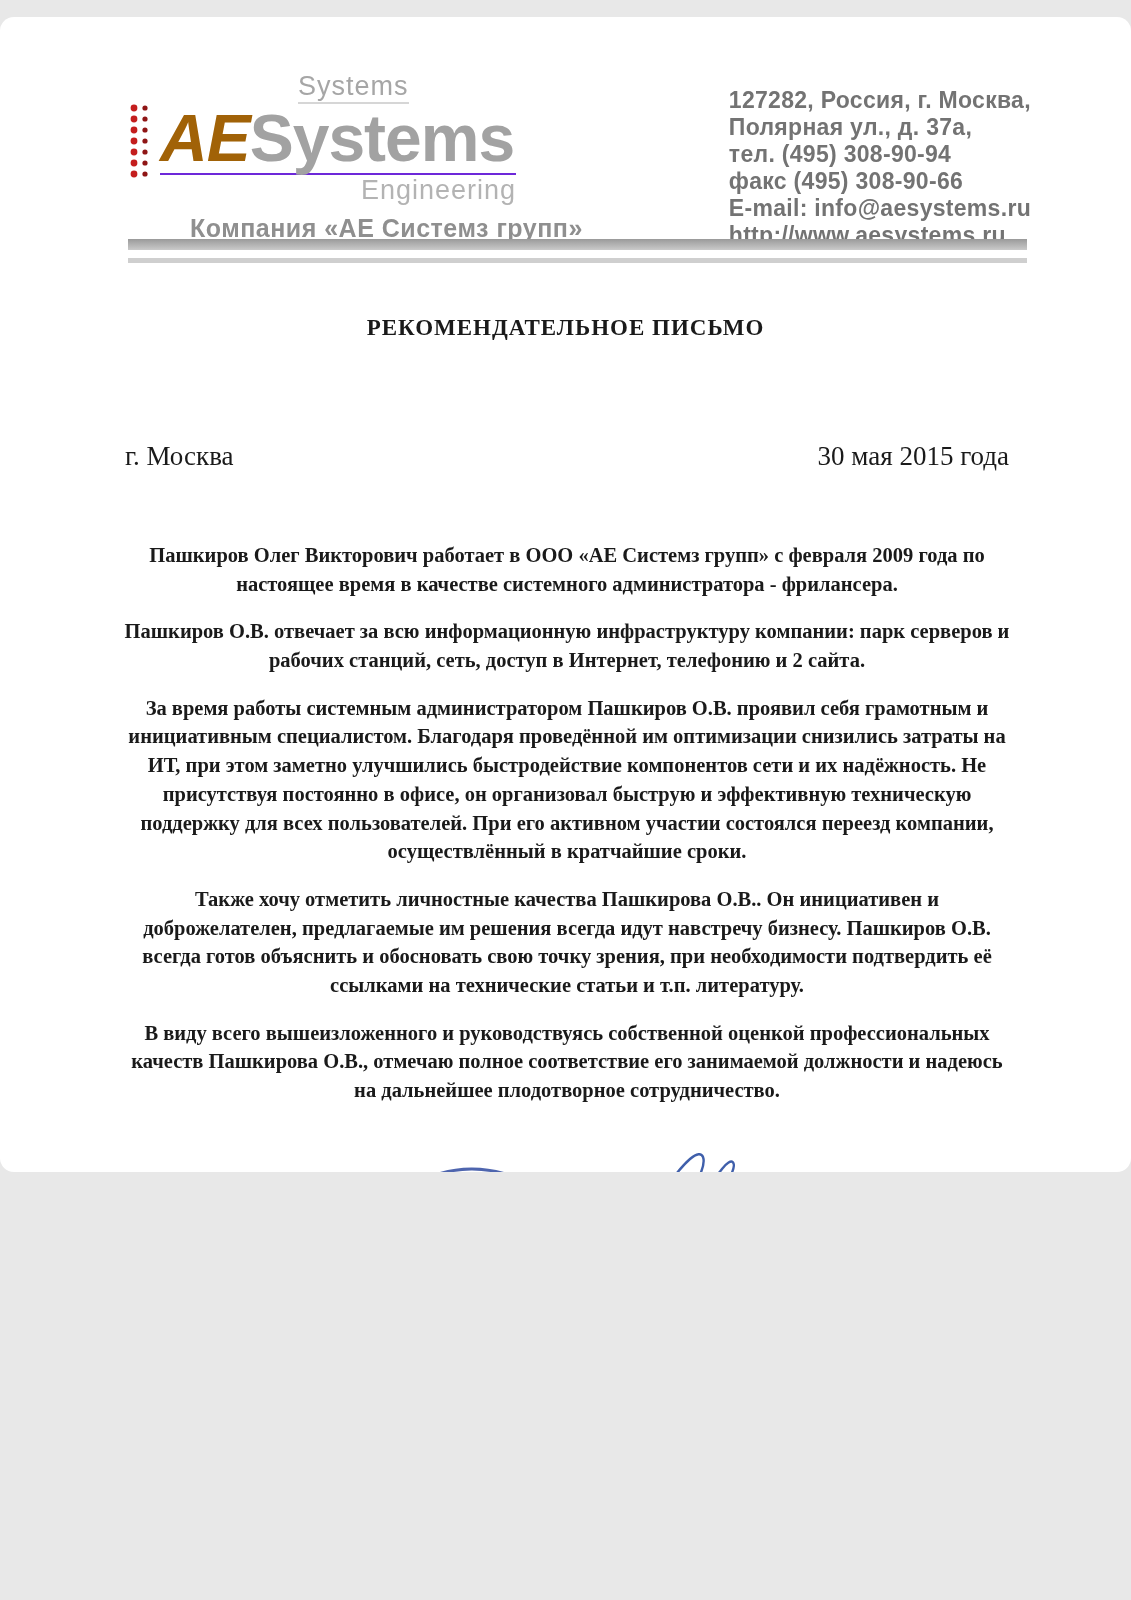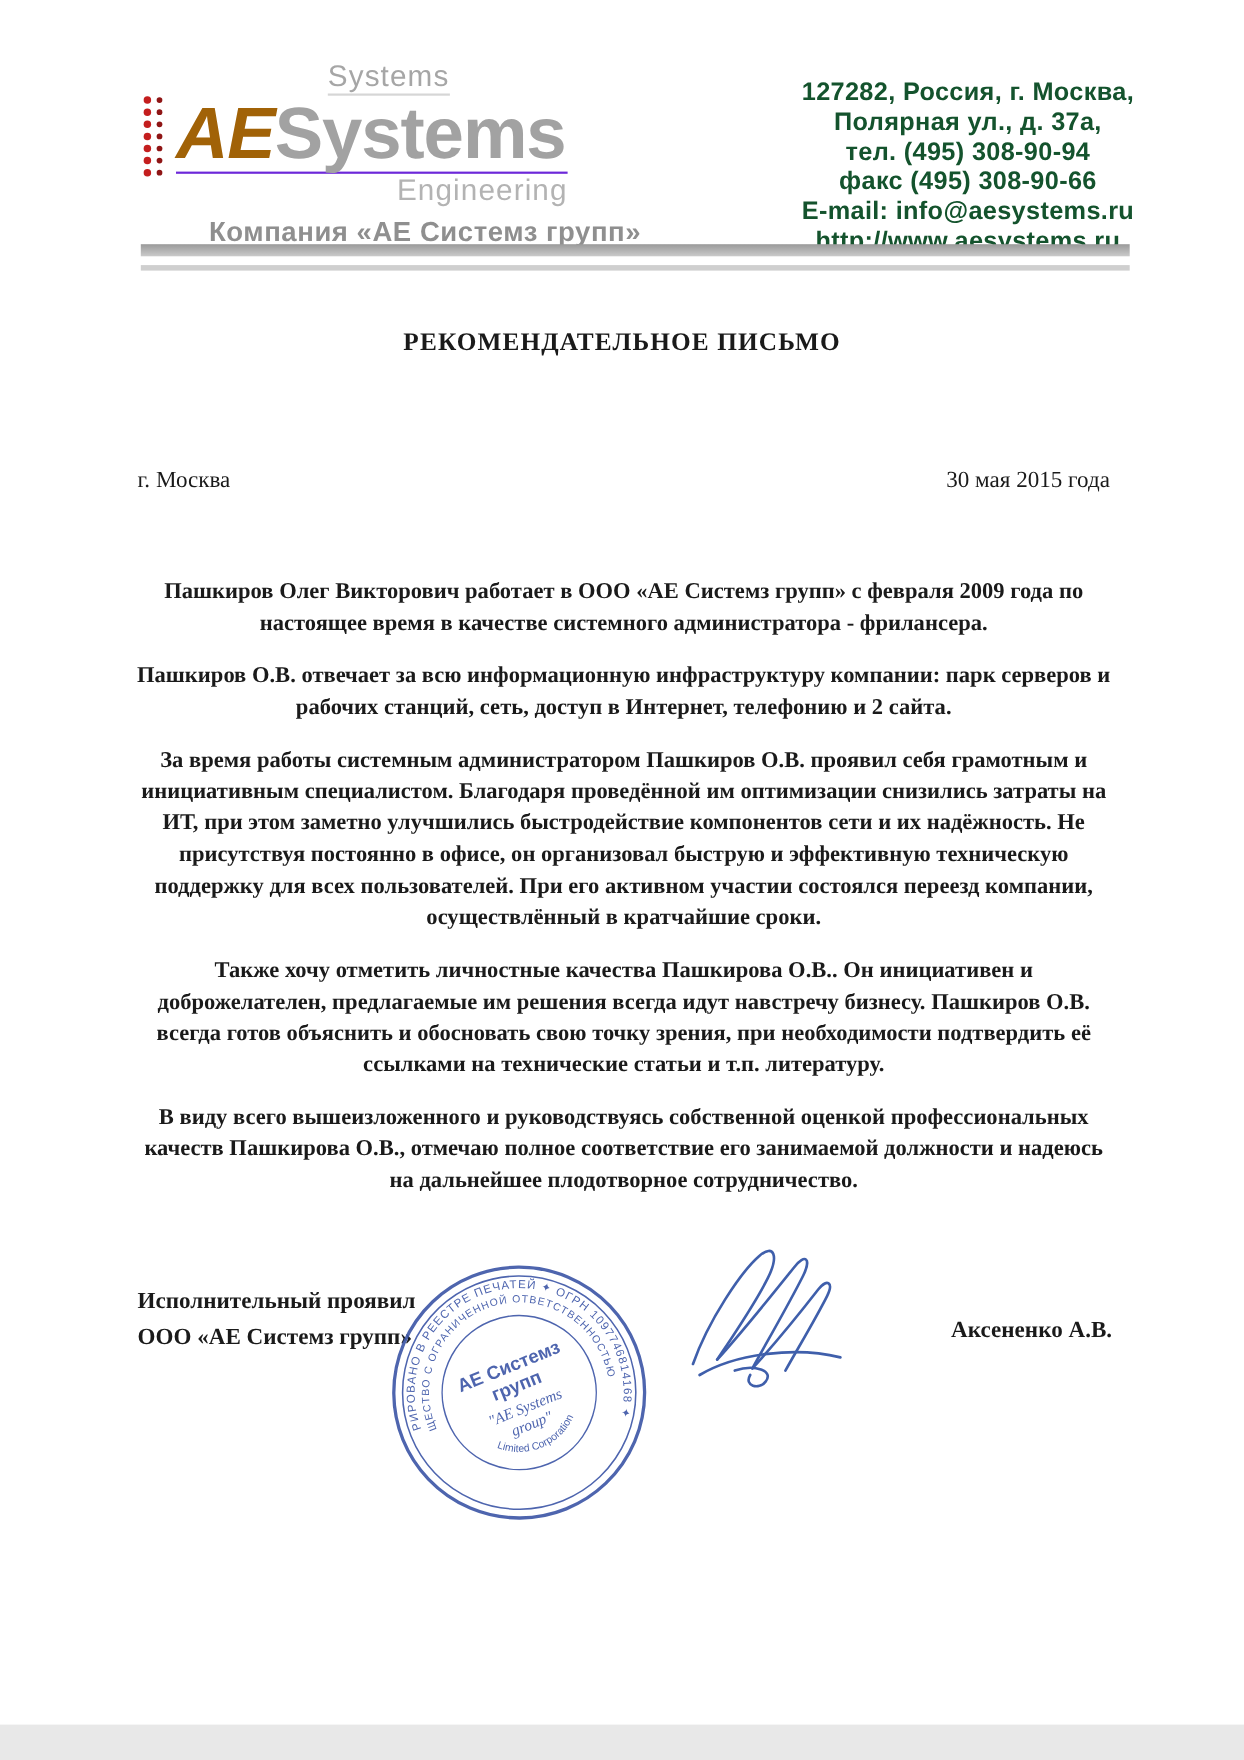--- a/index.html
+++ b/index.html
@@ -1,24 +1,25 @@
 <!DOCTYPE html>
 <html><head>
 <meta charset="utf-8">
 <style>
   * { margin:0; padding:0; box-sizing:border-box; }
   html,body { background:#e8e8e8; }
   .page {
     position:relative;
-    width:1131px; height:1568px;
-    margin:0 auto;
+    width:1131px; height:1155px;
+    margin:17px auto;
     background:#ffffff;
     font-family:"Liberation Serif", serif;
     color:#1a1a1a;
     overflow:hidden;
+    border-radius:14px;
   }
   
   .header { position:absolute; left:128px; top:56px; right:100px; display:flex; }
   .logo-col { width:460px; }
   .logo-row { display:flex; align-items:flex-start; }
   .logo-dots { margin-top:30px; margin-right:6px; flex:0 0 auto; }
   .logo-text { font-family:"Liberation Sans", sans-serif; }
   .logo-top {
     font-size:27px; color:#a6a6a6; letter-spacing:1px;
     margin-left:138px; line-height:1;
@@ -34,37 +35,36 @@
     border-top:2px solid #6d28d9; padding-top:2px;
   }
   .company-line {
     font-family:"Liberation Sans", sans-serif;
     font-weight:bold; font-size:25px; color:#8f8f8f;
     margin-top:10px; margin-left:62px; letter-spacing:0.5px;
   }
   .contact-col {
     margin-left:auto;
     font-family:"Liberation Sans", sans-serif;
-    font-weight:bold; font-size:23px; color:#14532d;
+    font-weight:bold; font-size:23px; color:#737373;
     line-height:27px; letter-spacing:0.3px;
     padding-top:14px;
-    text-align:center;
   }
   .bar1 { position:absolute; left:128px; right:104px; top:222px; height:11px;
           background:linear-gradient(#9a9a9a,#cacaca); }
   .bar2 { position:absolute; left:128px; right:104px; top:241px; height:5px;
           background:#cfcfcf; }
   
   .title {
     position:absolute; top:298px; left:0; width:100%;
     text-align:center; font-weight:bold; font-size:23px; letter-spacing:1px;
   }
   .meta-row {
     position:absolute; top:424px; left:125px; right:122px;
-    display:flex; justify-content:space-between; font-size:21px;
+    display:flex; justify-content:space-between; font-size:27px;
   }
   .body-text {
     position:absolute; top:524px; left:118px; width:898px;
     font-size:20.5px; line-height:1.4; text-align:center;font-weight:bold;
   }
   .body-text p { margin:0 0 19px 0; }
   
   .sign-left {
     position:absolute; top:1166px; left:125px;
     font-weight:bold; font-size:21px; line-height:1.55;

